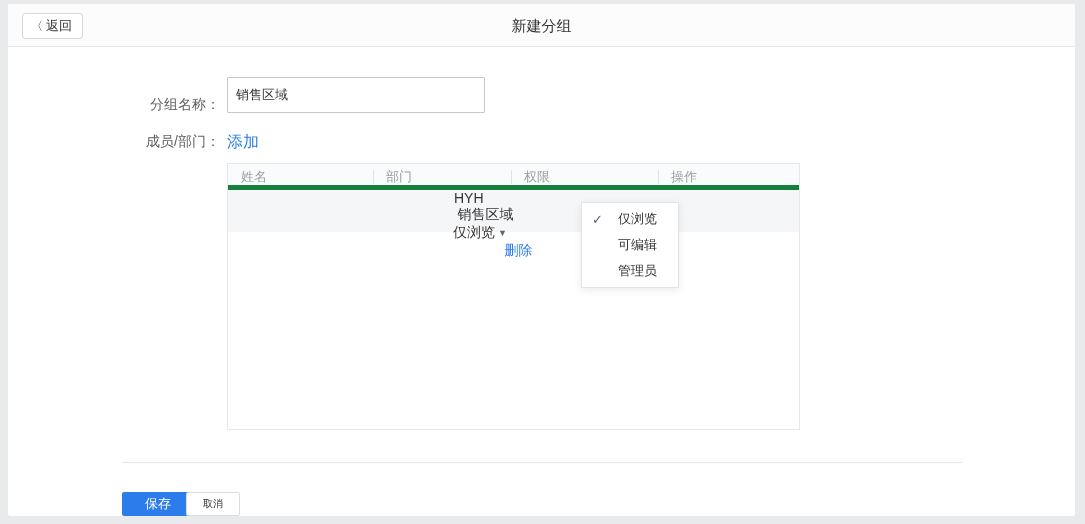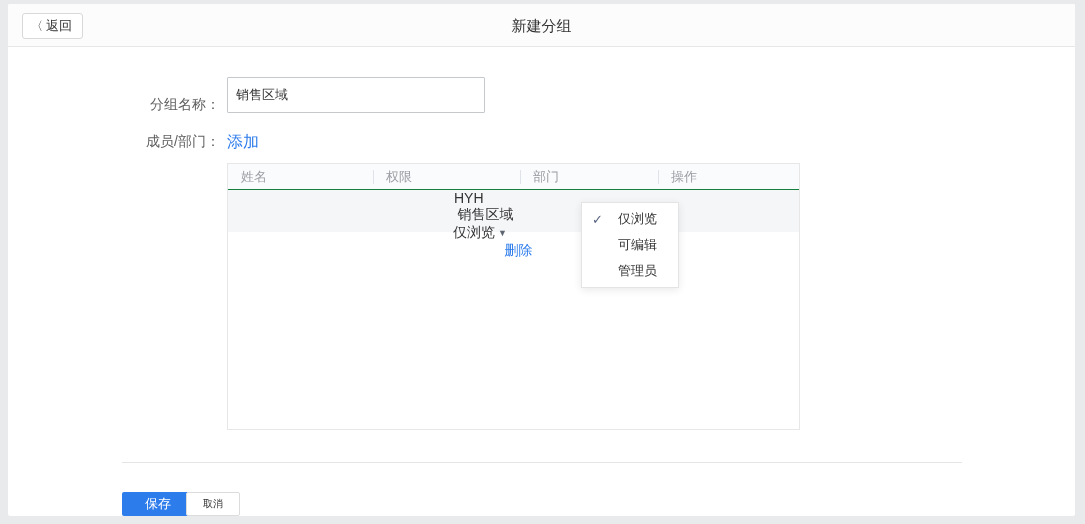--- a/index.html
+++ b/index.html
@@ -48,21 +48,21 @@
   .add-link {
     position: absolute; left: 227px; top: 132px; font-size: 16px;
     color: #2d7ceb; text-decoration: none; cursor: pointer;
   }
 
   
   .member-table {
     position: absolute; left: 227px; top: 163px; width: 573px; height: 267px;
     border: 1px solid #e7e7e7; background: #fff;
   }
-  .thead { display: flex; height: 26px; background: #fafbfc; border-bottom: 1px solid #15803d; }
+  .thead { display: flex; height: 26px; background: #fafbfc; border-bottom: 5px solid #15803d; }
   .th {
     font-size: 13px; color: #9a9da3; line-height: 25px; padding-left: 13px;
     position: relative; overflow: hidden; white-space: nowrap;
   }
   .th + .th::before {
     content: ""; position: absolute; left: 0; top: 6px; width: 1px; height: 14px;
     background: #dfe2e8;
   }
   .trow { display: flex; height: 42px; background: #f5f6f8; align-items: center; flex-direction: column; }
   .td {
@@ -125,22 +125,22 @@
 
   <div class="field-label" style="top:96px;">分组名称：</div>
   <input class="name-input" type="text" value="销售区域" style="">
 
   <div class="field-label" style="top:133px;">成员/部门：</div>
   <a class="add-link">添加</a>
 
   <div class="member-table">
     <div class="thead">
       <div class="th c1">姓名</div>
+      <div class="th c2">部门</div>
       <div class="th c3">权限</div>
-      <div class="th c2">部门</div>
       <div class="th c4">操作</div>
     </div>
     <div class="trow">
       <div class="td c1">HYH</div>
       <div class="td c2">销售区域</div>
       <div class="td c3">
         <span class="perm-trigger">
           <span>仅浏览</span>
           <span class="arrow">▼</span>
         </span>

